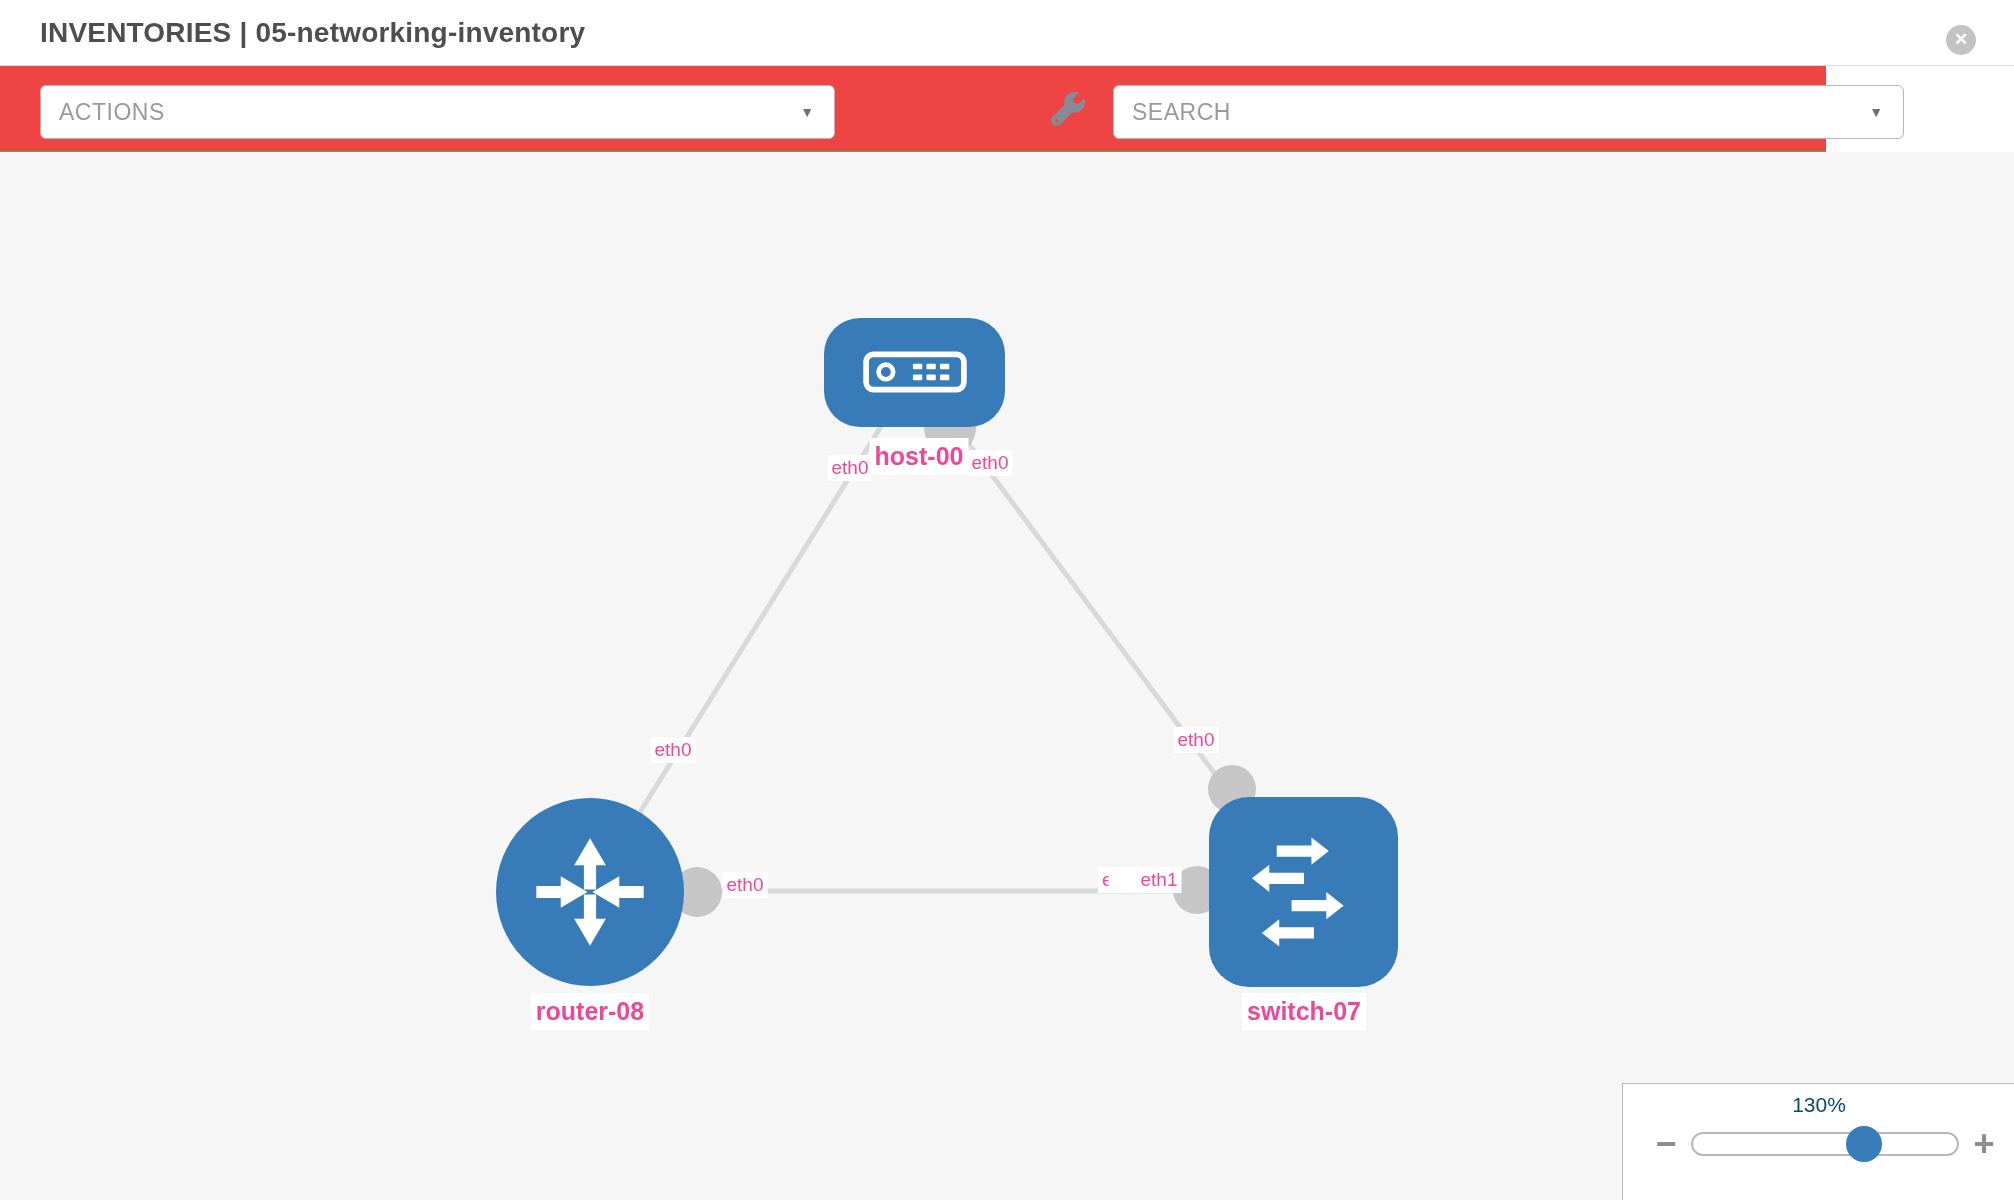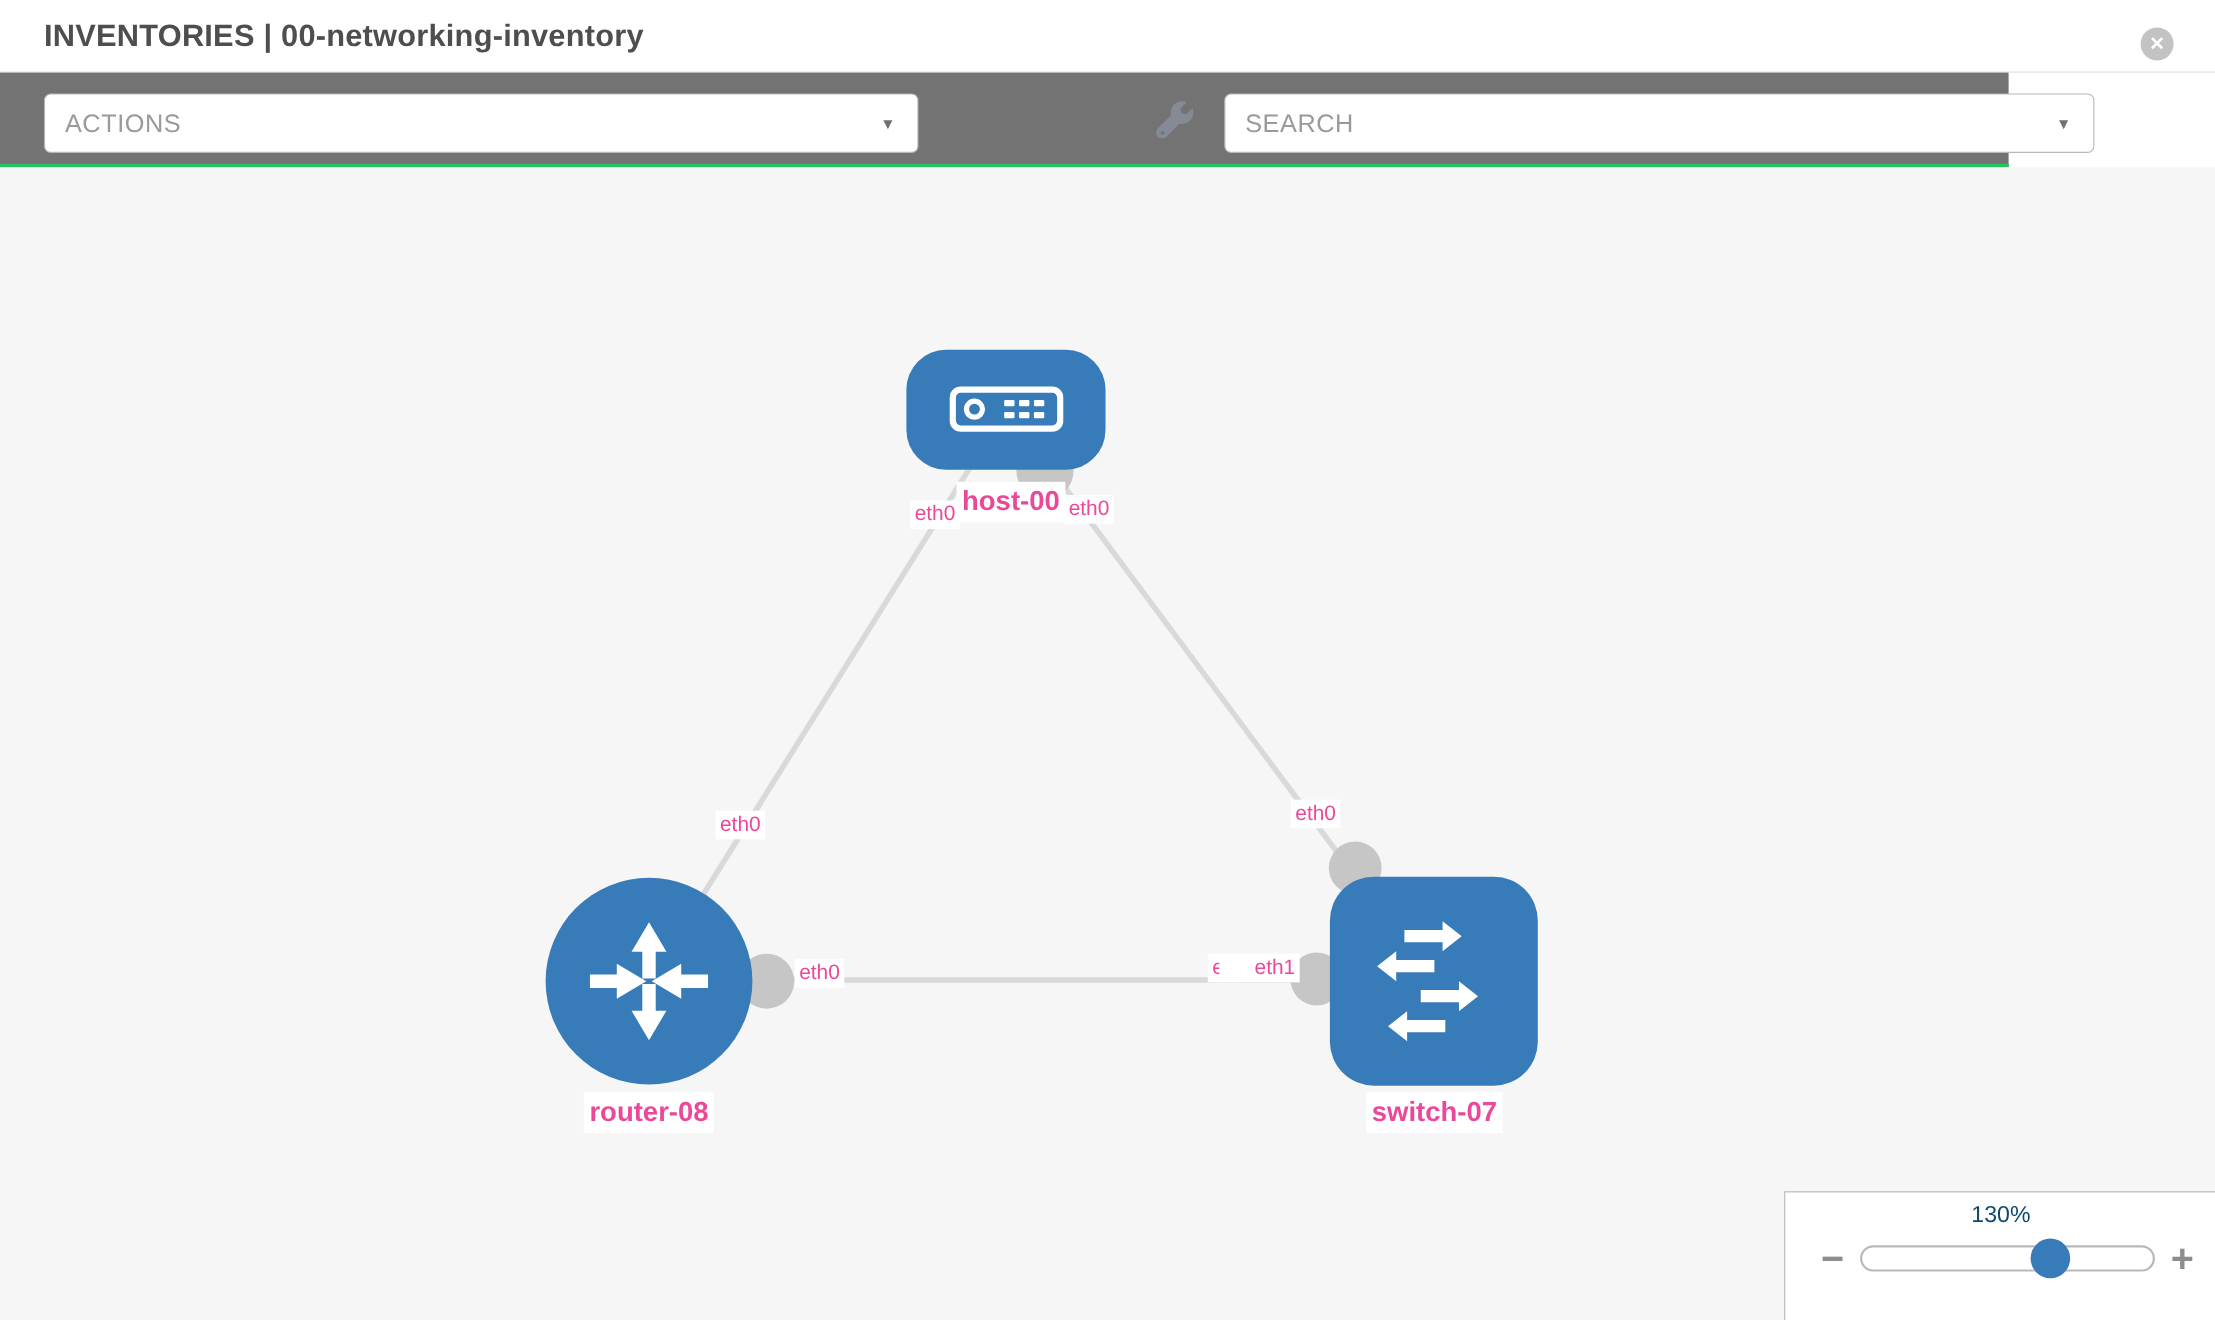--- a/index.html
+++ b/index.html
@@ -9,22 +9,22 @@
   
   .header { position:relative; width:2014px; height:66px; background:#ffffff;
     border-bottom:1px solid #dddddd; }
   .header-title { position:absolute; left:40px; top:0; line-height:66px;
     font-size:28px; font-weight:bold; color:#4e4e4e; letter-spacing:0.2px; }
   .close-btn { position:absolute; right:38px; top:25px; width:30px; height:30px;
     border-radius:50%; background:#c3c3c3; color:#ffffff; font-size:17px;
     font-weight:900; text-align:center; line-height:30px; cursor:pointer; }
 
   
-  .toolbar { position:relative; width:1826px; height:86px; background:#737373;
-    border-bottom:3px solid #22c55e; }
+  .toolbar { position:relative; width:1826px; height:86px; background:#ef4444;
+    border-bottom:1px solid #22c55e; }
   .select-box { position:absolute; top:19px; height:54px; background:#ffffff;
     border:1px solid #b7b7b7; border-radius:6px; }
   .select-box .select-label { position:absolute; left:18px; top:0;
     line-height:52px; font-size:23px; color:#9a9a9b; letter-spacing:0.5px; }
   .select-box .caret { position:absolute; right:20px; top:0; line-height:52px;
     font-size:14px; color:#6d7277; }
   .actions-box { left:40px; width:795px; }
   .search-box  { left:1113px; width:791px; }
   .tool-icon { position:absolute; top:26px; width:34px; height:34px; }
   .tool-icon svg { width:100%; height:100%; fill:#858b94; }
@@ -71,21 +71,21 @@
   .zoom-track { position:absolute; left:68px; top:48px; width:268px; height:24px;
     background:#ffffff; border:2px solid #b9b9b9; border-radius:12px;
     cursor:pointer; }
   .zoom-thumb { position:absolute; left:223px; top:42px; width:36px; height:36px;
     border-radius:50%; background:#377bb8; cursor:grab; }
 </style>
 </head>
 <body>
 
 <div class="header">
-  <div class="header-title">INVENTORIES | 00-networking-inventory</div>
+  <div class="header-title">INVENTORIES | 05-networking-inventory</div>
   <div class="close-btn">✕</div>
 </div>
 
 <div class="toolbar">
   <div class="select-box actions-box">
     <span class="select-label">ACTIONS</span>
     <span class="caret">▼</span>
   </div>
 
   <div class="tool-icon wrench-pos">

